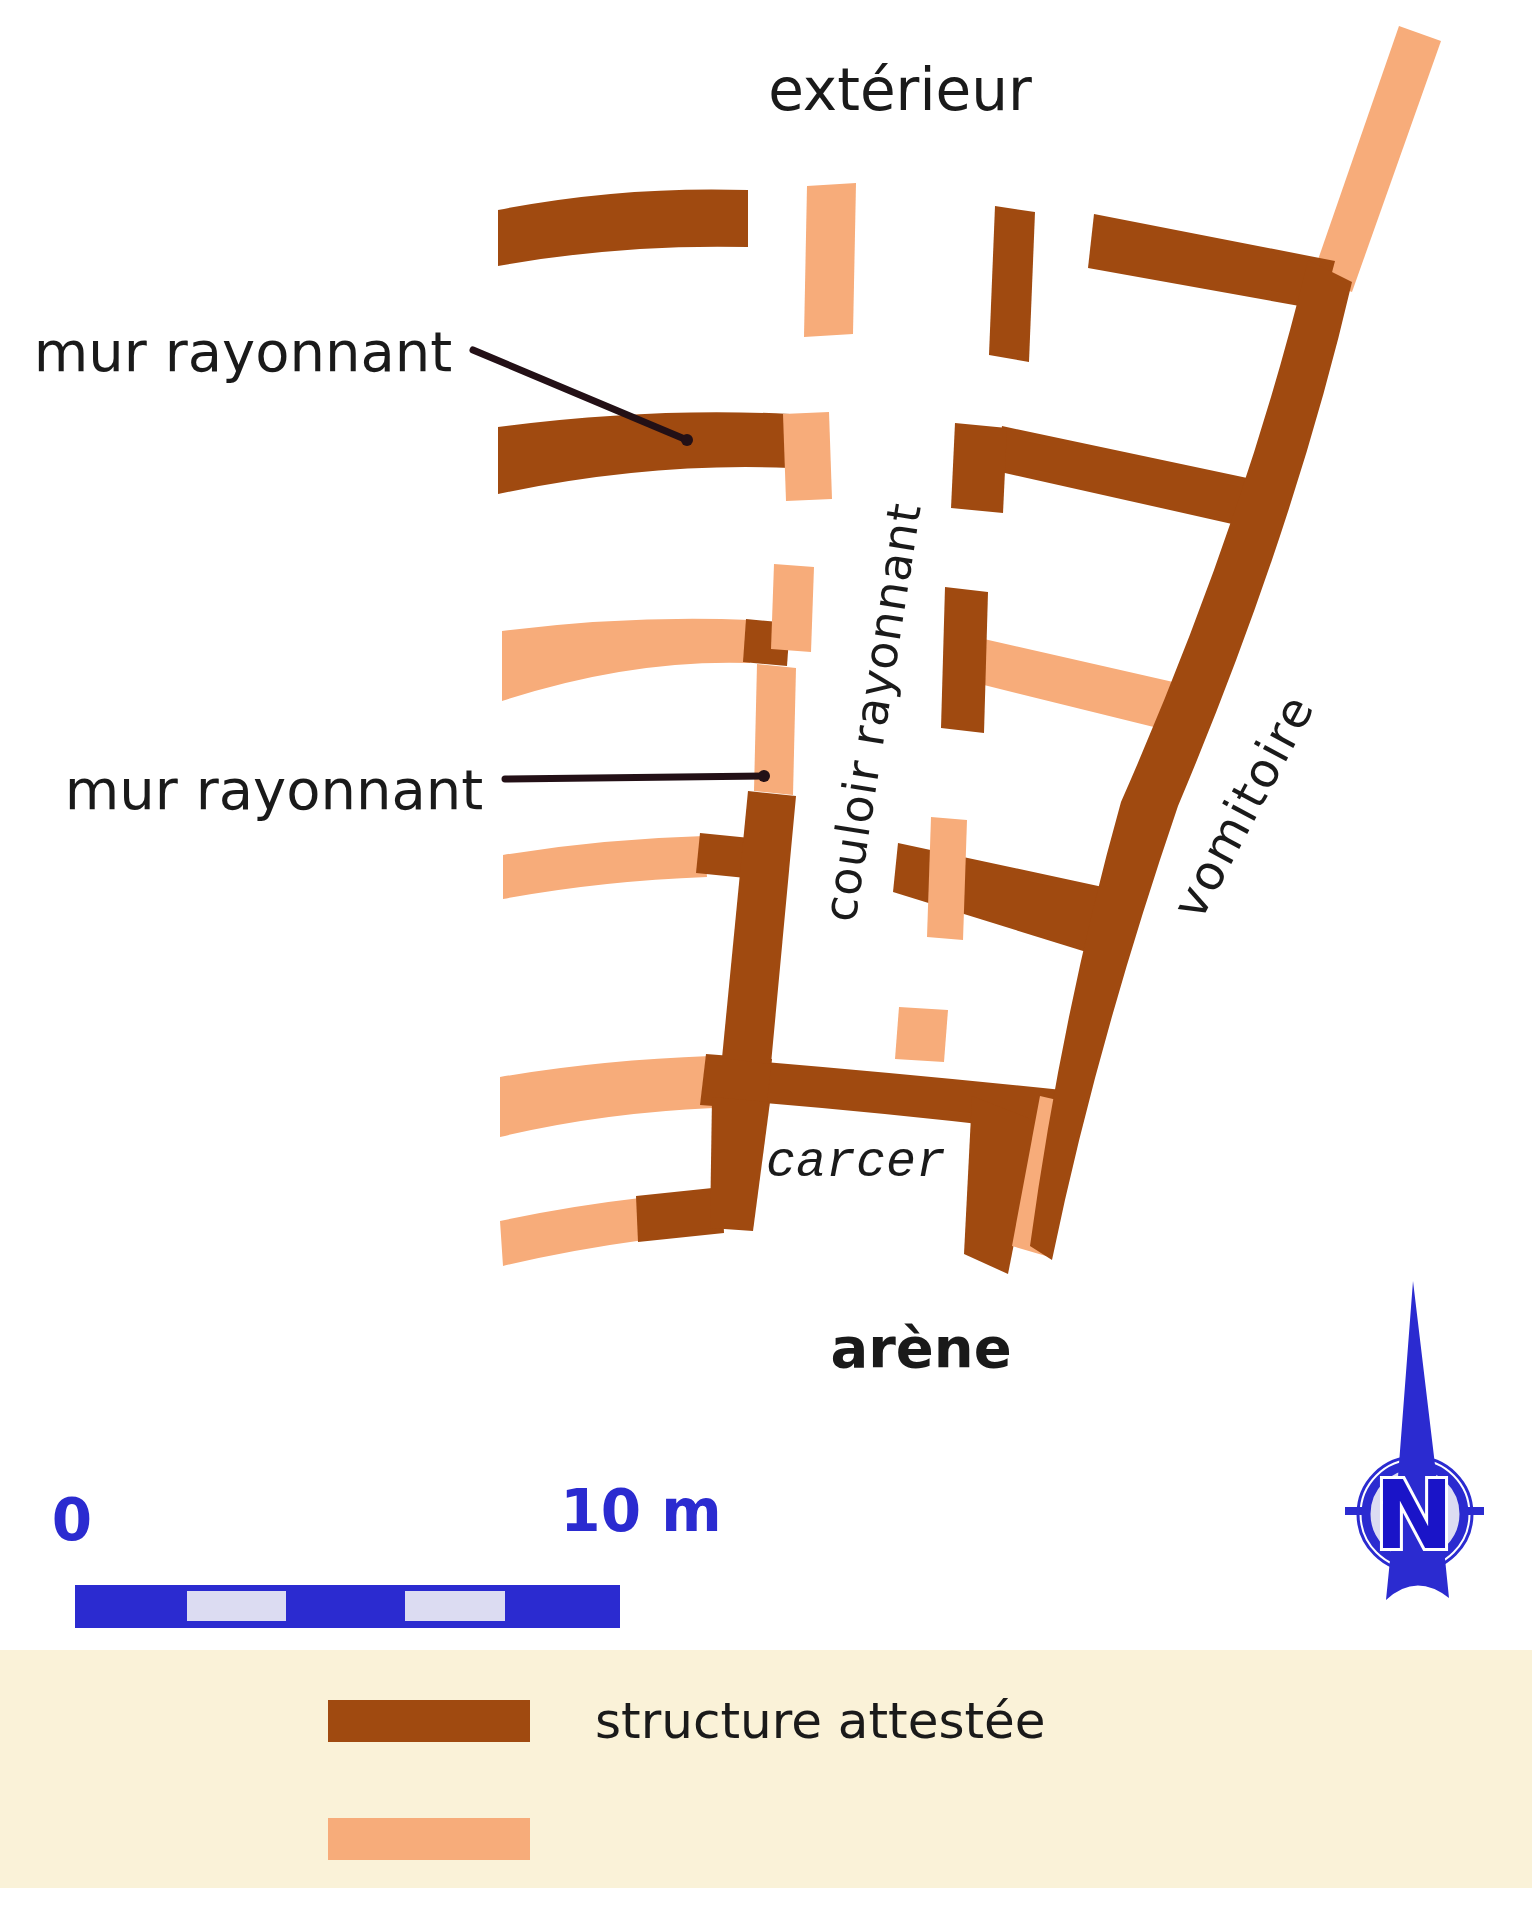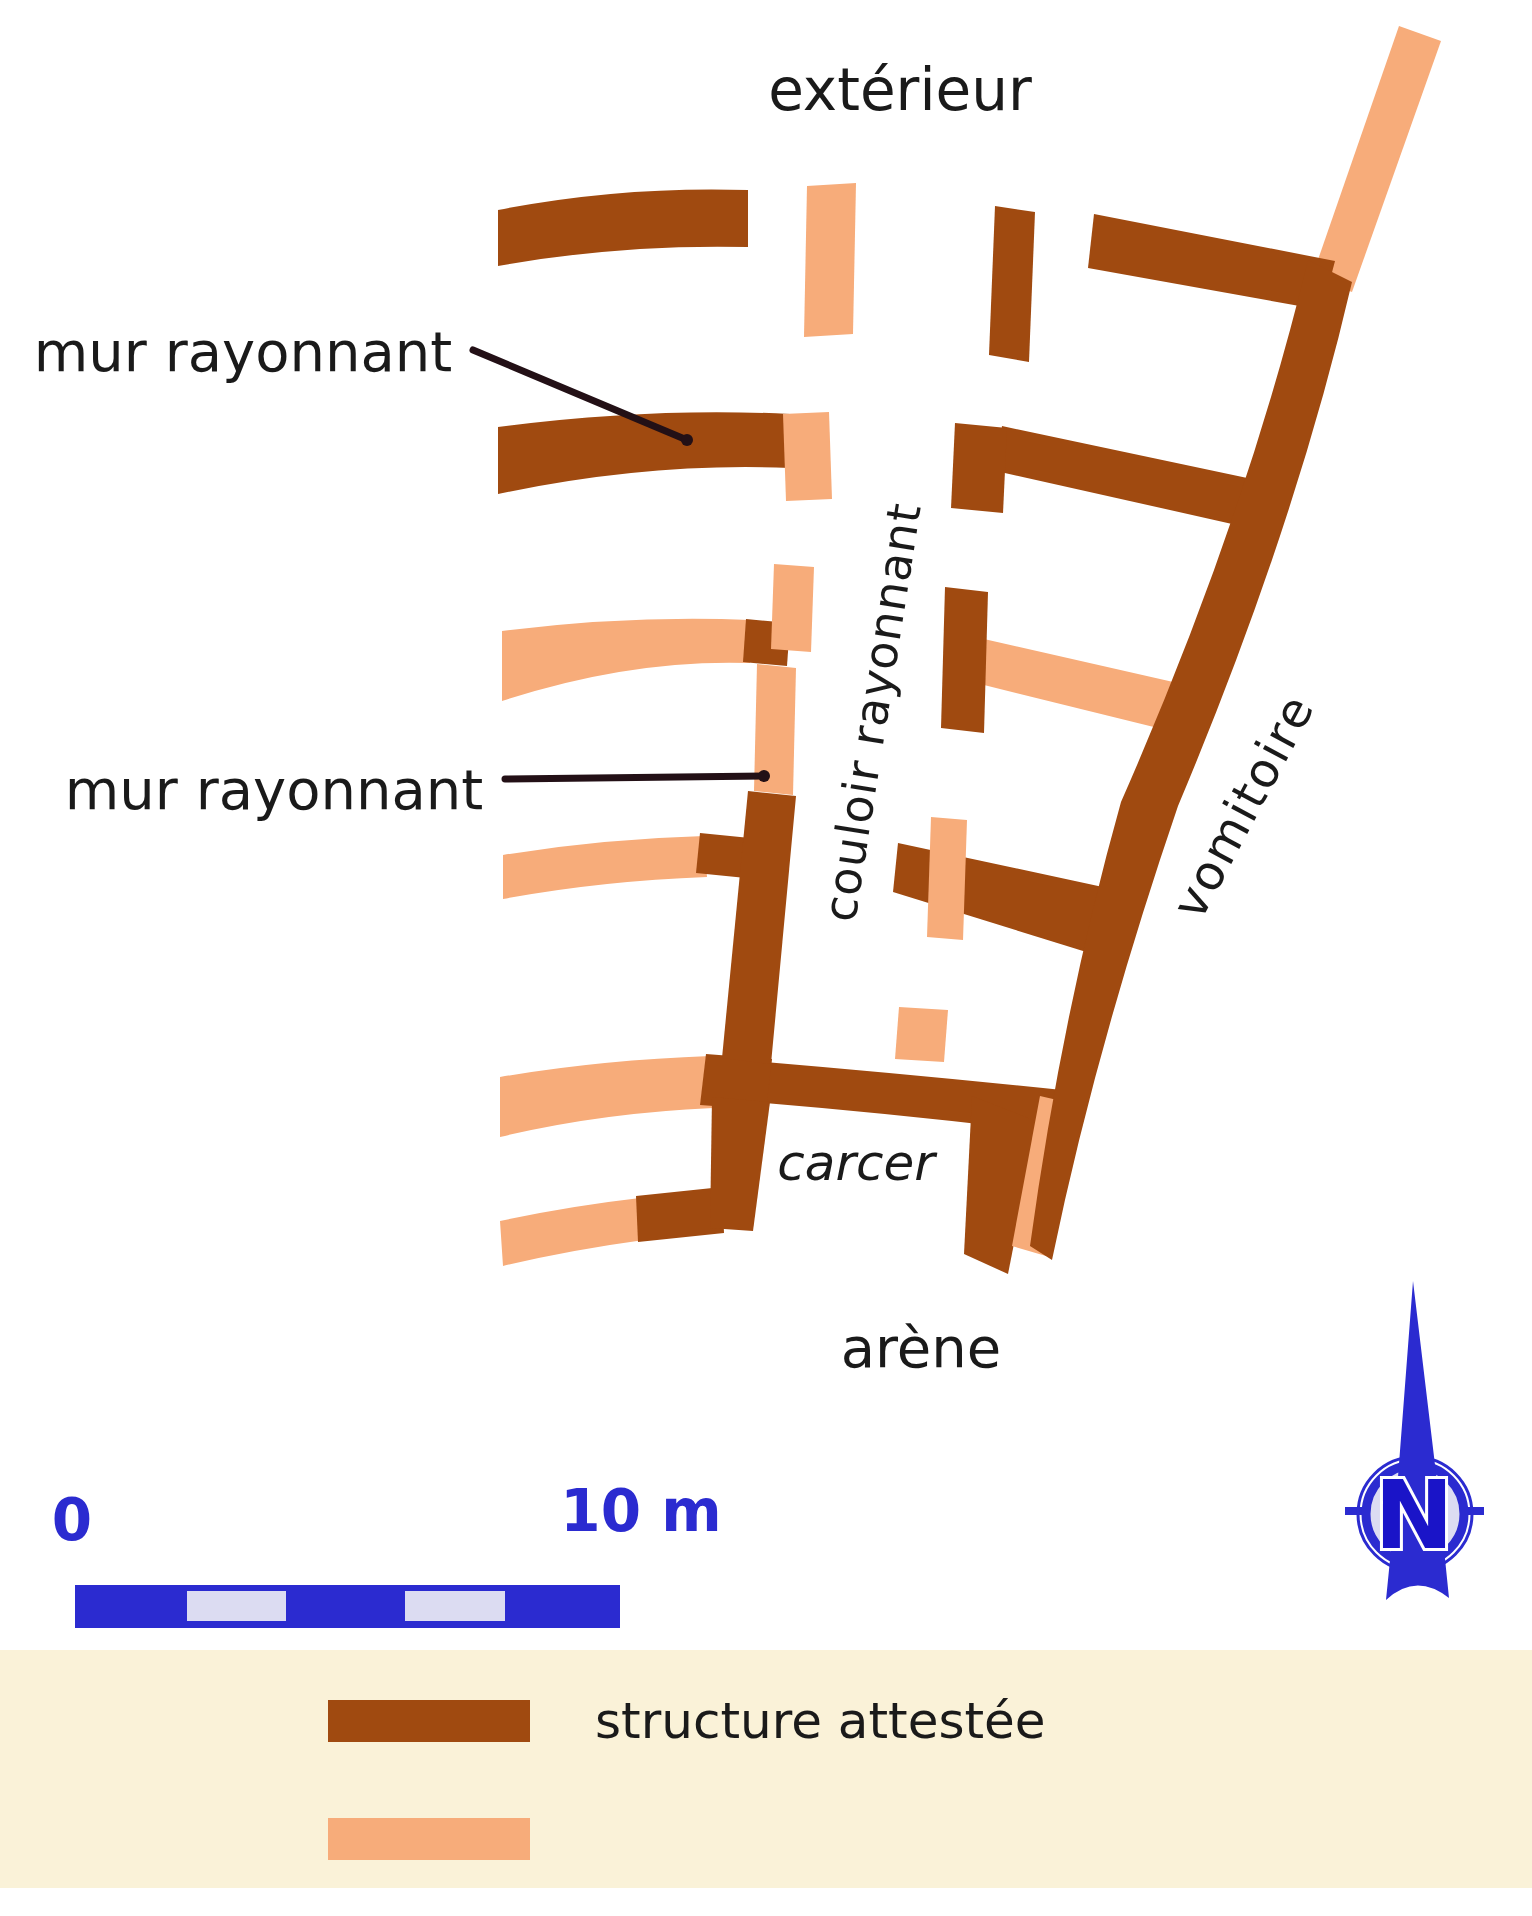--- a/index.html
+++ b/index.html
@@ -7,21 +7,21 @@
     --blue:#2B2BD0; --blue_dark:#1A14C8; --blue_light:#DCDCF2;
     --cream:#FAF2D8; --ink:#1A1A1A; --leader:#231016;
   }
   html,body{margin:0;padding:0;background:#fff;}
   .page{position:relative;width:1532px;height:1916px;background:#ffffff;
         font-family:"DejaVu Sans", sans-serif;overflow:hidden;text-align:center;}
   .plan-svg{position:absolute;left:0;top:0;width:1532px;height:1916px;}
   .label{position:absolute;color:var(--ink);white-space:nowrap;line-height:1;
          transform:translate(-50%,-50%);}
   .label.blue{color:var(--blue);font-weight:bold;}
-  .label.italic{font-style:italic;}
+  .label.italic{font-style:italic;font-family:Liberation Mono, monospace;}
   .legend-band{position:absolute;left:0;width:1532px;background:var(--cream);}
   .legend-swatch{position:absolute;}
   .legend-label{position:absolute;color:var(--ink);font-size:50px;line-height:1;
                 transform:translate(0,-50%);white-space:nowrap;}
   .scalebar-track{position:absolute;background:var(--blue);}
   .scalebar-seg{position:absolute;background:var(--blue_light);}
   .north{position:absolute;left:0;top:0;width:1532px;height:1916px;pointer-events:none;}
 </style>
 </head>
 <body>
@@ -65,21 +65,21 @@
       <circle cx="764" cy="776" r="6" fill="var(--leader)"></circle>
     </svg>
 
   <div id="labels-layer">
       <div class="label" style="left: 900px; top: 90px; font-size: 58px; transform: translate(-50%, -50%);">extérieur</div>
       <div class="label" style="left: 243px; top: 352px; font-size: 56px; transform: translate(-50%, -50%);">mur rayonnant</div>
       <div class="label" style="left: 258px; top: 790px; font-size: 56px; transform: translate(-50%, -50%); margin-left: 16px;">mur rayonnant</div>
       <div class="label" style="left: 872px; top: 712px; font-size: 46px; letter-spacing: 1px; transform: translate(-50%, -50%) rotate(-81deg);">couloir rayonnant</div>
       <div class="label" style="left: 1243px; top: 806px; font-size: 48px; letter-spacing: 2px; transform: translate(-50%, -50%) rotate(-62deg);">vomitoire</div>
       <div class="label italic" style="left: 856px; top: 1163px; font-size: 50px; transform: translate(-50%, -50%);">carcer</div>
-      <div class="label" style="left: 921px; top: 1348px; font-size: 56px; transform: translate(-50%, -50%);">arène</div>
+      <div class="label" style="left: 921px; top: 1348px; font-size: 56px; transform: translate(-50%, -50%); font-weight: bold;">arène</div>
       <div class="label blue" style="left: 72px; top: 1520px; font-size: 58px; transform: translate(-50%, -50%);">0</div>
       <div class="label blue" style="left: 641px; top: 1511px; font-size: 58px; transform: translate(-50%, -50%);">10 m</div>
     </div>
 
   <div id="scalebar">
       <div class="scalebar-track" style="left: 75px; top: 1585px; width: 545px; height: 43px;"></div>
       <div class="scalebar-seg" style="left: 187px; top: 1591px; width: 99px; height: 30px; position: absolute;"></div>
       <div class="scalebar-seg" style="left: 405px; top: 1591px; width: 100px; height: 30px; position: absolute;"></div>
     </div>
 

